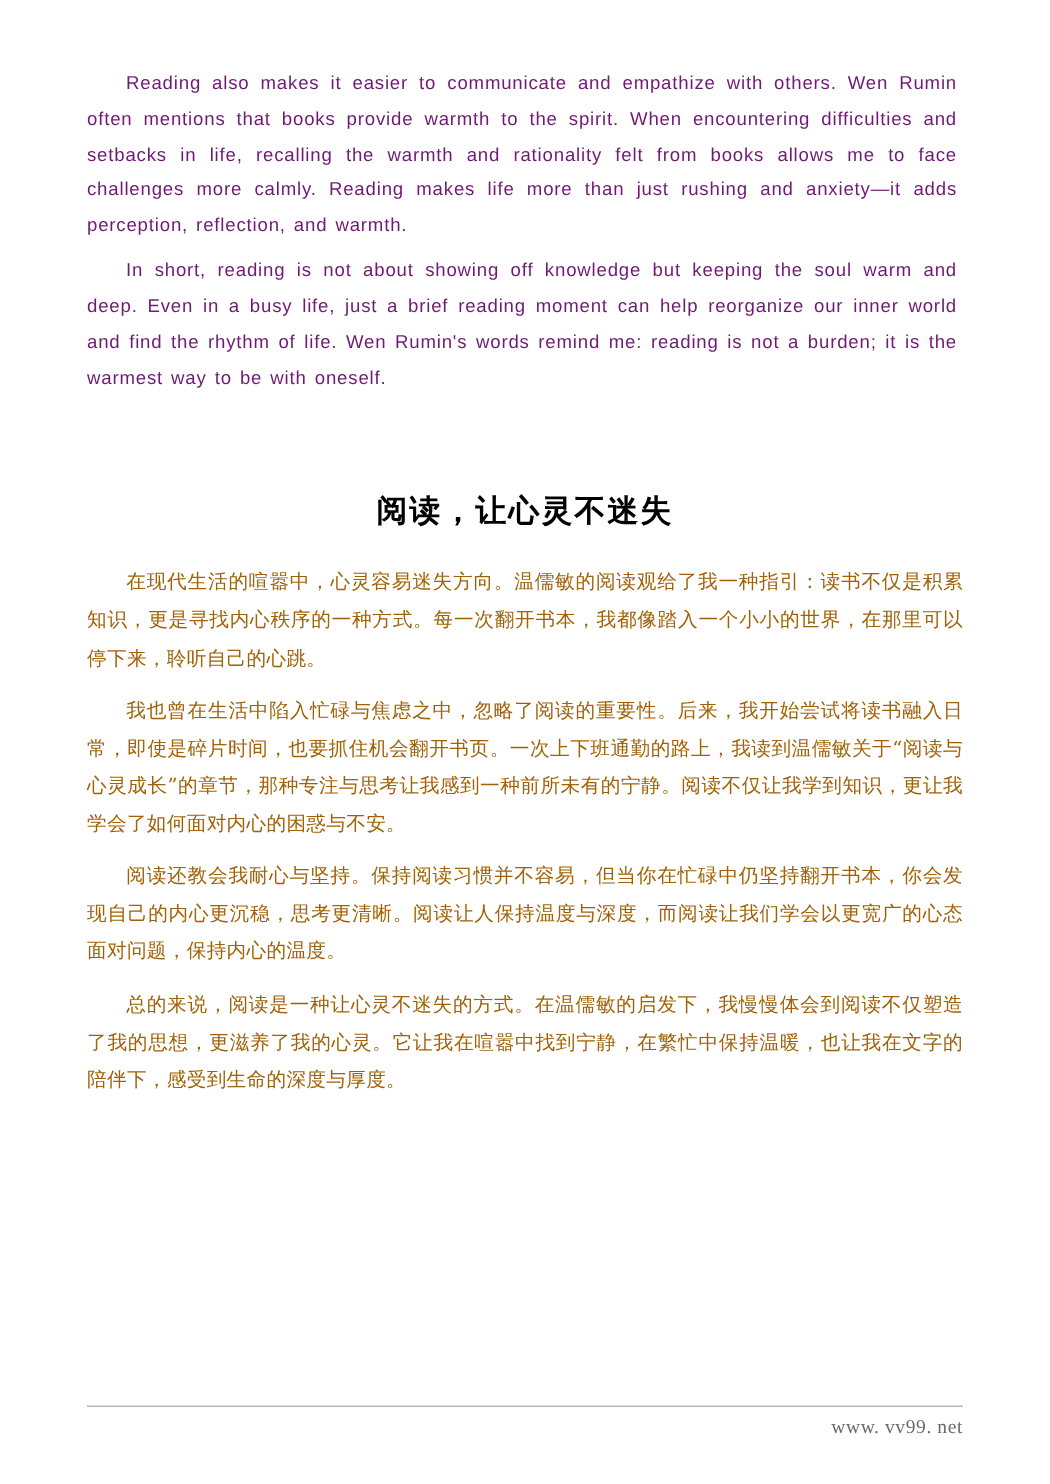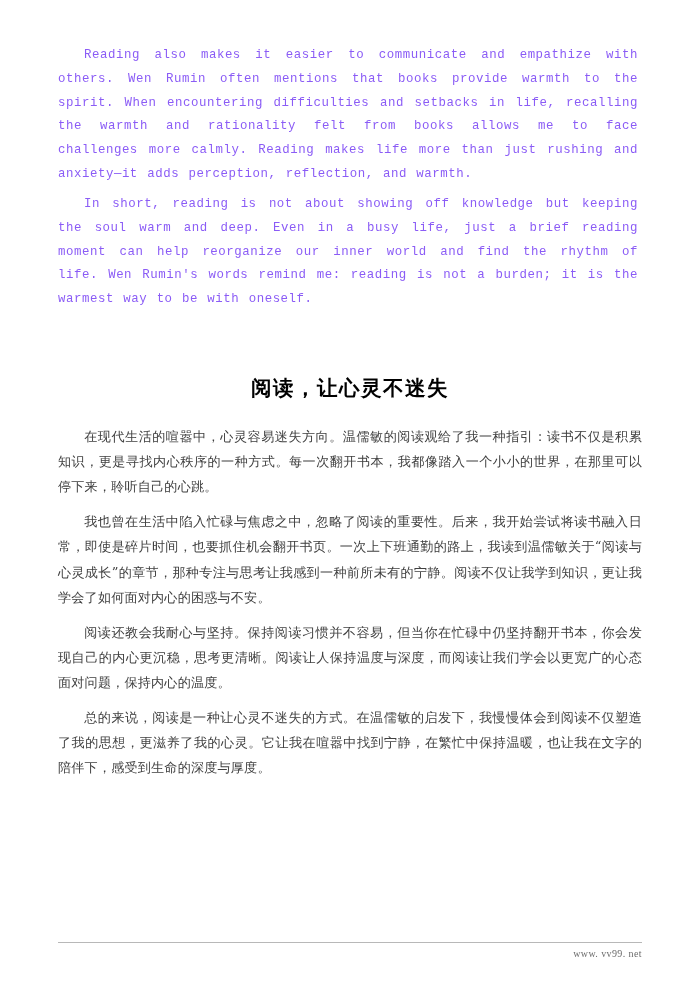--- a/index.html
+++ b/index.html
@@ -16,30 +16,30 @@
     overflow: hidden;
   }
   .page {
     position: relative;
     width: 700px;
     height: 989px;
     box-sizing: border-box;
     padding: 44px 58px 0 58px;
   }
   .en-para {
-    font-family: Liberation Mono, monospace;
+    font-family: Liberation Sans, sans-serif;
     font-size: 12.4px;
     line-height: 1.92;
     text-align: justify;
     text-align-last: left;
     text-indent: 2.1em;
     margin: 0 4px 6px 0;
     letter-spacing: 0.55px;
     word-spacing: 1.4px;
-    color: #8b5cf6;
+    color: #701a75;
   }
   .en-para.last {
     margin-bottom: 0;
   }
   .gap-block {
     height: 62px;
   }
   .cn-title {
     text-align: center;
     font-family: Liberation Sans, sans-serif;
@@ -50,21 +50,21 @@
     color: #000000;
   }
   .cn-para {
     font-family: "DejaVu Serif", "Liberation Serif", serif;
     font-size: 13.1px;
     line-height: 1.92;
     text-align: justify;
     text-align-last: left;
     text-indent: 2em;
     margin: 0 0 10px 0;
-    color: #404040;
+    color: #a16207;
     letter-spacing: 0.2px;
   }
   .cn-para.last {
     margin-bottom: 0;
   }
   .watermark {
     position: absolute;
     left: 0;
     right: 0;
     top: 836px;
@@ -83,21 +83,21 @@
     right: 58px;
     bottom: 30px;
   }
   .footer-rule {
     border-top: 1px solid #b8b8b8;
     margin-bottom: 5px;
   }
   .footer-text {
     text-align: right;
     font-family: "Liberation Serif", serif;
-    font-size: 10px;
+    font-size: 13px;
     color: #6b6b6b;
     letter-spacing: 0.4px;
   }
   .content {
     position: relative;
     z-index: 2;
   }
 </style>
 </head>
 <body>

